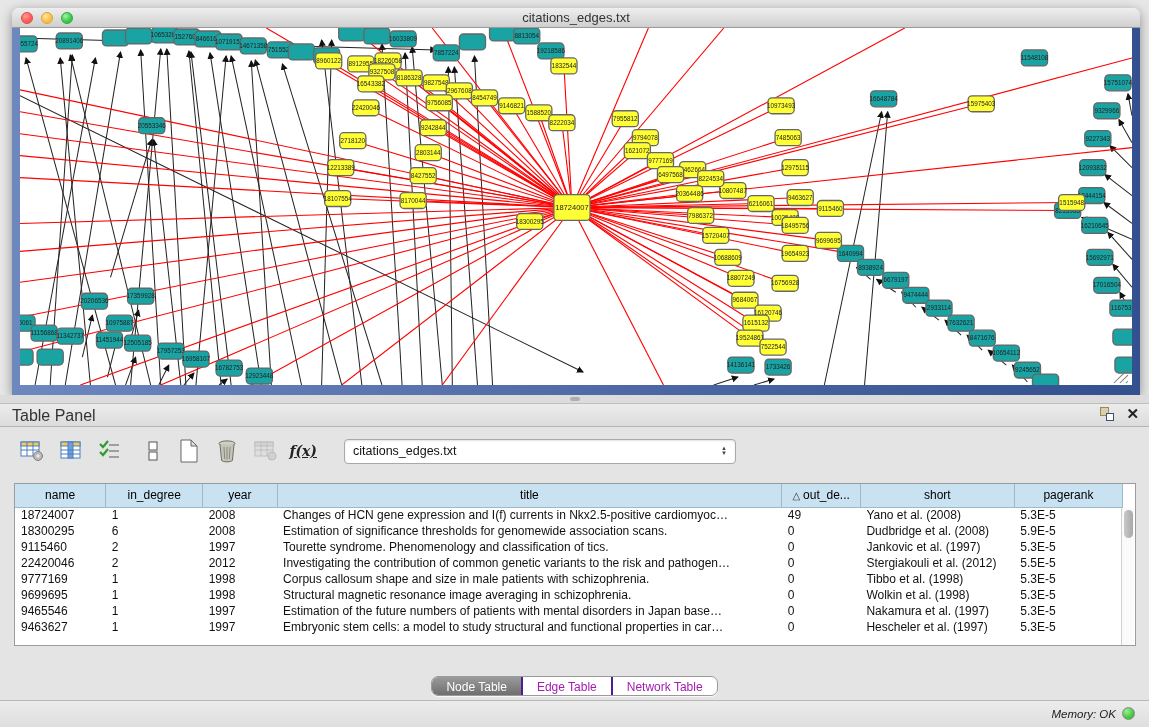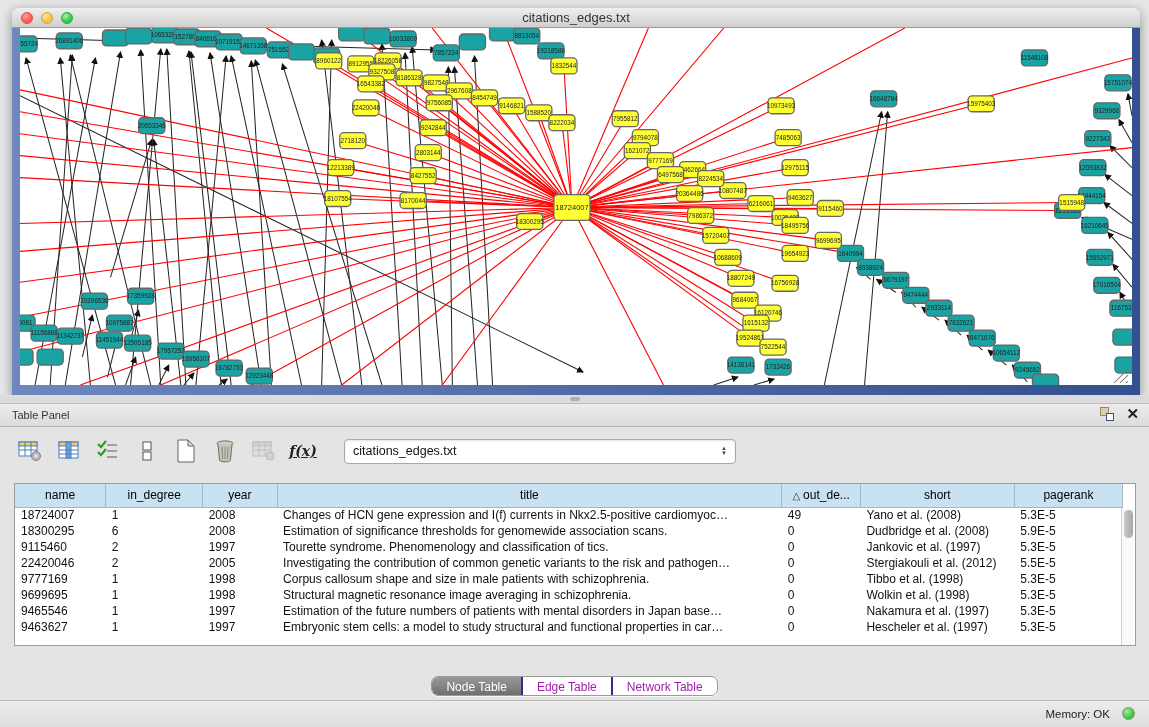--- a/index.html
+++ b/index.html
@@ -26,30 +26,30 @@
   
   .divider { position:absolute; left:0; top:395px; width:1149px; height:8px; background:#dcdcdc; }
   .divider .grip { position:absolute; left:570px; top:2px; width:10px; height:4px;
                    border-radius:2px; background:#aeaeae; }
 
   
   .table-panel { position:absolute; left:0; top:403px; width:1149px; height:297px;
                  background:#e4e4e4; border-top:1px solid #bfbfbf; }
   .tp-header { height:23px; background:linear-gradient(#ececec,#dcdcdc);
                border-bottom:1px solid #b5b5b5; position:relative; }
-  .tp-title { font-size:11px; color:#333; line-height:23px; padding-left:12px; }
+  .tp-title { font-size:16px; color:#333; line-height:23px; padding-left:12px; }
   .tp-header-icons { position:absolute; right:10px; top:3px; display:flex; gap:12px; align-items:center; }
   .float-icon { position:relative; width:14px; height:14px; }
   .float-icon .sq1 { position:absolute; left:0; top:0; width:9px; height:9px; border:1.5px solid #9a8a55; background:#d8cfae; }
   .float-icon .sq2 { position:absolute; right:0; bottom:0; width:8px; height:8px; border:1.5px solid #3d4f72; background:#fff; }
   .close-x { font-size:15px; font-weight:bold; color:#222; line-height:14px; cursor:default; }
 
   
   .tp-toolbar { height:48px; display:flex; align-items:center; padding-left:16px; gap:11px; }
-  .tbtn { width:28px; height:28px; display:flex; align-items:center; justify-content:center;text-decoration:underline; }
+  .tbtn { width:28px; height:28px; display:flex; align-items:center; justify-content:flex-end;text-decoration:underline; }
   .fx { font-family:"DejaVu Serif", serif; font-style:italic; font-weight:bold; font-size:14px; color:#222; }
   .combo { margin-left:16px; width:392px; height:25px; background:#fff; border:1px solid #a9a9a9;
            border-radius:4px; box-shadow:inset 0 1px 2px rgba(0,0,0,.12);
            display:flex; align-items:center; justify-content:space-between; padding:0 8px; }
   .combo-text { font-size:12.5px; color:#111; }
   .combo-arrows { display:flex; flex-direction:column; line-height:5px; font-size:6px; color:#444; }
 
   
   .table-wrap { position:absolute; left:14px; top:79px; width:1122px; height:163px;
                 background:#fff; border:1px solid #9c9c9c; overflow:hidden; }
@@ -70,21 +70,21 @@
   .tab-bar { position:absolute; left:0; top:272px; width:1149px; display:flex; justify-content:center; }
   .seg { display:flex; border:1px solid #9a9a9a; border-radius:7px; overflow:hidden;
          background:#fff; height:20px; box-shadow:0 1px 1px rgba(255,255,255,.8); }
   .seg .tab { padding:0 14px; font-size:12px; line-height:20px; color:#a21caf; border-left:2px solid #4c1d95; }
   .seg .tab:first-child { border-left:none; }
   .seg .tab.sel { background:linear-gradient(#9a9a9a,#6f6f6f); color:#fff; }
 
   
   .status-bar { position:absolute; left:0; top:700px; width:1149px; height:27px;
                 background:linear-gradient(#ececec,#dedede); border-top:1px solid #b8b8b8; }
-  .mem { position:absolute; right:14px; top:6px; display:flex; align-items:center; gap:12px; }
+  .mem { position:absolute; right:14px; top:6px; display:flex; align-items:center; gap:6px;font-style:italic; }
   .mem-label { font-size:11.5px; color:#222; }
   .mem-dot { width:13px; height:13px; border-radius:50%;
              background:radial-gradient(circle at 35% 30%, #9ef08e, #3dc53d 65%); border:1px solid #8a8a8a; }
 </style>
 </head>
 <body>
 
 <div class="net-window">
   <div class="titlebar">
     <div class="lights">
@@ -844,21 +844,21 @@
             <td>2</td>
             <td>1997</td>
             <td>Tourette syndrome. Phenomenology and classification of tics.</td>
             <td>0</td>
             <td>Jankovic et al. (1997)</td>
             <td>5.3E-5</td>
           </tr>
           <tr>
             <td>22420046</td>
             <td>2</td>
-            <td>2005</td>
+            <td>2012</td>
             <td>Investigating the contribution of common genetic variants to the risk and pathogen…</td>
             <td>0</td>
             <td>Stergiakouli et al. (2012)</td>
             <td>5.5E-5</td>
           </tr>
           <tr>
             <td>9777169</td>
             <td>1</td>
             <td>1998</td>
             <td>Corpus callosum shape and size in male patients with schizophrenia.</td>

